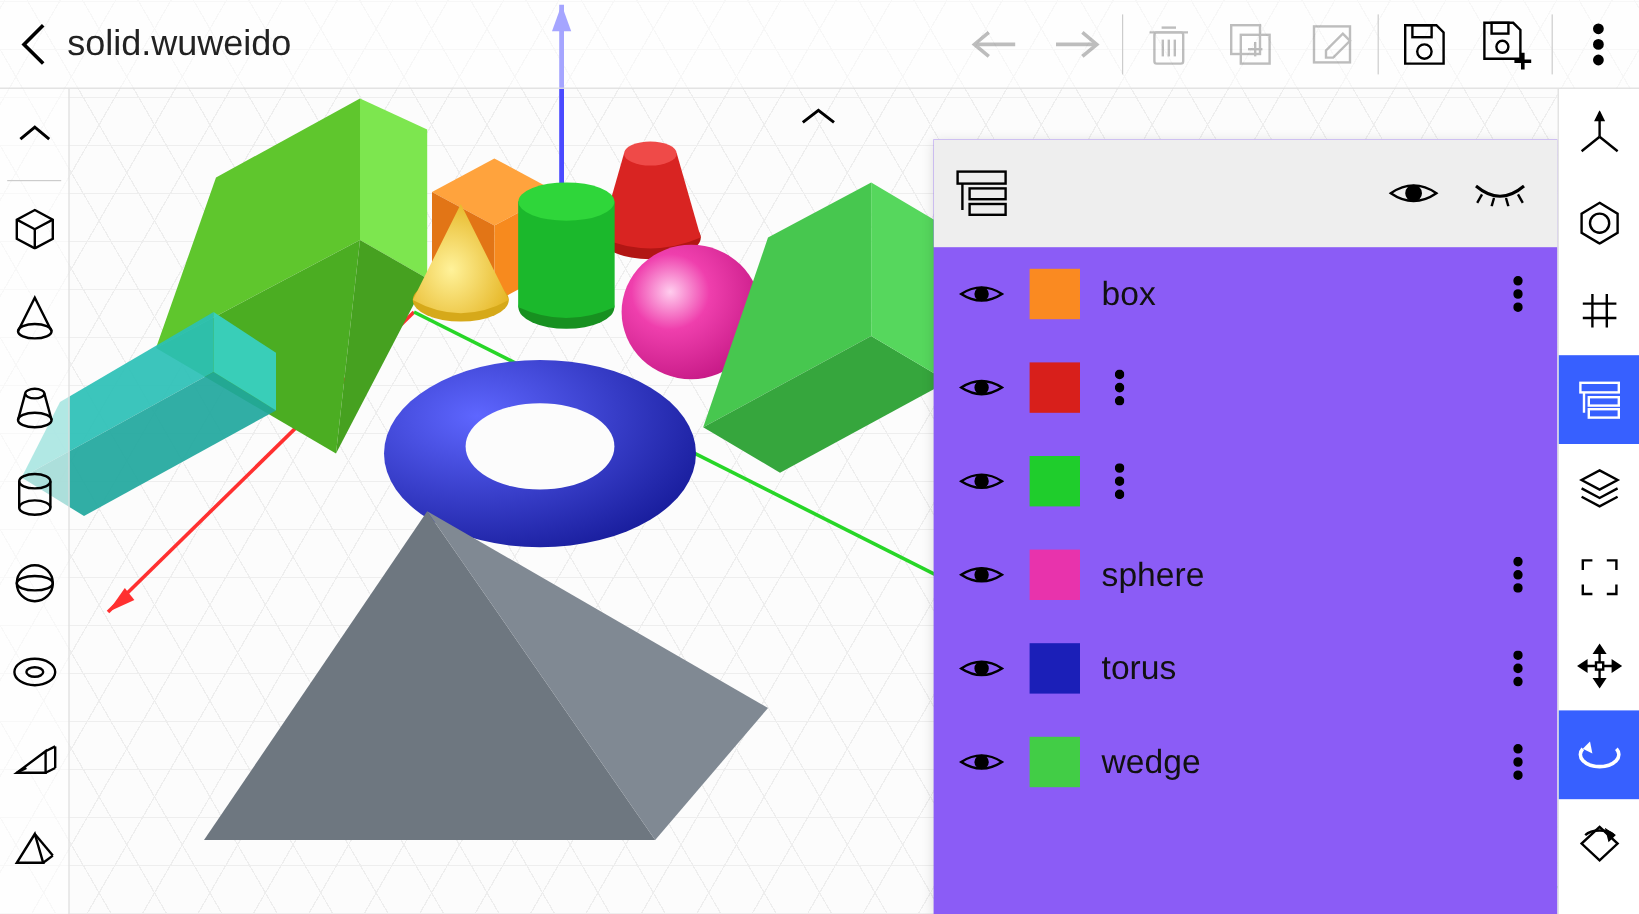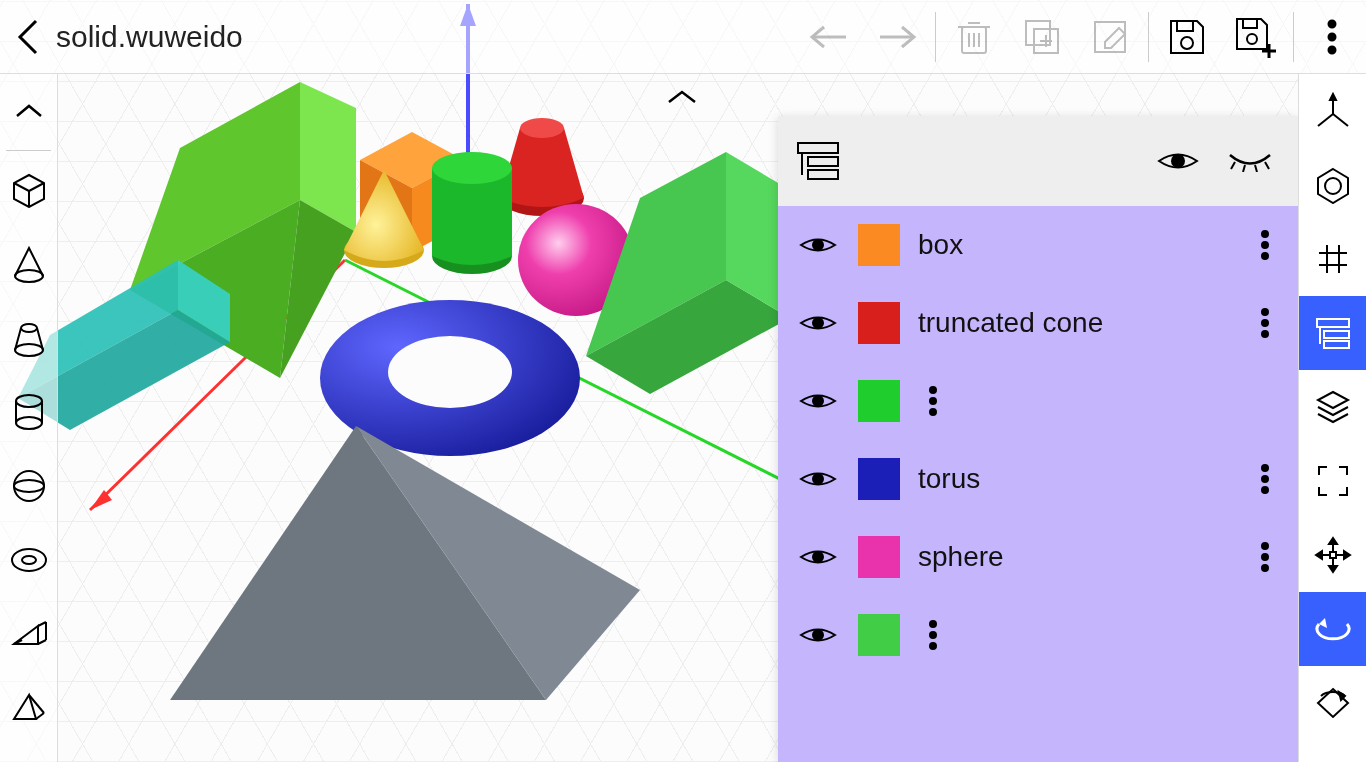--- a/index.html
+++ b/index.html
@@ -50,21 +50,21 @@
 
   
   .panel-chevron {
     position: absolute; top: 82px; left: 652px; width: 60px; height: 30px;
     display: flex; align-items: center; justify-content: center; cursor: pointer; z-index: 11;
   }
 
   
   .objects-panel {
     position: absolute; top: 116px; right: 68px; width: 520px; bottom: 0;
-    background: #c4b5fd; box-shadow: 0 2px 10px rgba(0,0,0,0.15); z-index: 8;
+    background: #8b5cf6; box-shadow: 0 2px 10px rgba(0,0,0,0.15); z-index: 8;
     display: flex; flex-direction: column; overflow: hidden;
   }
   .panel-header {
     height: 90px; background: #eee; display: flex; align-items: center;
     padding: 0 18px; gap: 12px;
   }
   .panel-header-spacer { flex: 1; }
   .panel-eye { width: 60px; display: flex; align-items: center; justify-content: center; cursor: pointer; }
   .panel-list { flex: 1; overflow-y: auto; }
   .obj-row {
@@ -423,37 +423,53 @@
         </div>
     </div>
     <div class="obj-row">
       <div class="obj-eye">
           <svg width="38" height="22" viewBox="0 0 38 22">
             <path d="M2 11 Q19 0 36 11 Q19 22 2 11 Z"></path>
             <circle cx="19" cy="11" r="5" fill="#000"></circle>
           </svg>
         </div>
       <div class="obj-swatch" style="background:#d81f1b"></div>
-      <div class="obj-label">truncated cone</div>
       <div class="obj-menu">
           <svg width="8" height="30" viewBox="0 0 8 30">
             <circle cx="4" cy="4" r="3" fill="#000"></circle>
             <circle cx="4" cy="15" r="3" fill="#000"></circle>
             <circle cx="4" cy="26" r="3" fill="#000"></circle>
           </svg>
         </div>
     </div>
     <div class="obj-row">
       <div class="obj-eye">
           <svg width="38" height="22" viewBox="0 0 38 22">
             <path d="M2 11 Q19 0 36 11 Q19 22 2 11 Z"></path>
             <circle cx="19" cy="11" r="5" fill="#000"></circle>
           </svg>
         </div>
       <div class="obj-swatch" style="background:#1fcd2c"></div>
+      <div class="obj-menu">
+          <svg width="8" height="30" viewBox="0 0 8 30">
+            <circle cx="4" cy="4" r="3" fill="#000"></circle>
+            <circle cx="4" cy="15" r="3" fill="#000"></circle>
+            <circle cx="4" cy="26" r="3" fill="#000"></circle>
+          </svg>
+        </div>
+    </div>
+    <div class="obj-row">
+      <div class="obj-eye">
+          <svg width="38" height="22" viewBox="0 0 38 22">
+            <path d="M2 11 Q19 0 36 11 Q19 22 2 11 Z"></path>
+            <circle cx="19" cy="11" r="5" fill="#000"></circle>
+          </svg>
+        </div>
+      <div class="obj-swatch" style="background:#e833ac"></div>
+      <div class="obj-label">sphere</div>
       <div class="obj-menu">
           <svg width="8" height="30" viewBox="0 0 8 30">
             <circle cx="4" cy="4" r="3" fill="#000"></circle>
             <circle cx="4" cy="15" r="3" fill="#000"></circle>
             <circle cx="4" cy="26" r="3" fill="#000"></circle>
           </svg>
         </div>
     </div>
     <div class="obj-row">
       <div class="obj-eye">
@@ -472,40 +488,24 @@
           </svg>
         </div>
     </div>
     <div class="obj-row">
       <div class="obj-eye">
           <svg width="38" height="22" viewBox="0 0 38 22">
             <path d="M2 11 Q19 0 36 11 Q19 22 2 11 Z"></path>
             <circle cx="19" cy="11" r="5" fill="#000"></circle>
           </svg>
         </div>
-      <div class="obj-swatch" style="background:#e833ac"></div>
-      <div class="obj-label">sphere</div>
+      <div class="obj-swatch" style="background:#42cd46"></div>
+      <div class="obj-label">wedge</div>
       <div class="obj-menu">
           <svg width="8" height="30" viewBox="0 0 8 30">
             <circle cx="4" cy="4" r="3" fill="#000"></circle>
             <circle cx="4" cy="15" r="3" fill="#000"></circle>
             <circle cx="4" cy="26" r="3" fill="#000"></circle>
           </svg>
         </div>
     </div>
-    <div class="obj-row">
-      <div class="obj-eye">
-          <svg width="38" height="22" viewBox="0 0 38 22">
-            <path d="M2 11 Q19 0 36 11 Q19 22 2 11 Z"></path>
-            <circle cx="19" cy="11" r="5" fill="#000"></circle>
-          </svg>
-        </div>
-      <div class="obj-swatch" style="background:#42cd46"></div>
-      <div class="obj-menu">
-          <svg width="8" height="30" viewBox="0 0 8 30">
-            <circle cx="4" cy="4" r="3" fill="#000"></circle>
-            <circle cx="4" cy="15" r="3" fill="#000"></circle>
-            <circle cx="4" cy="26" r="3" fill="#000"></circle>
-          </svg>
-        </div>
-    </div>
   </div>
 </div>
 
 </body></html>

